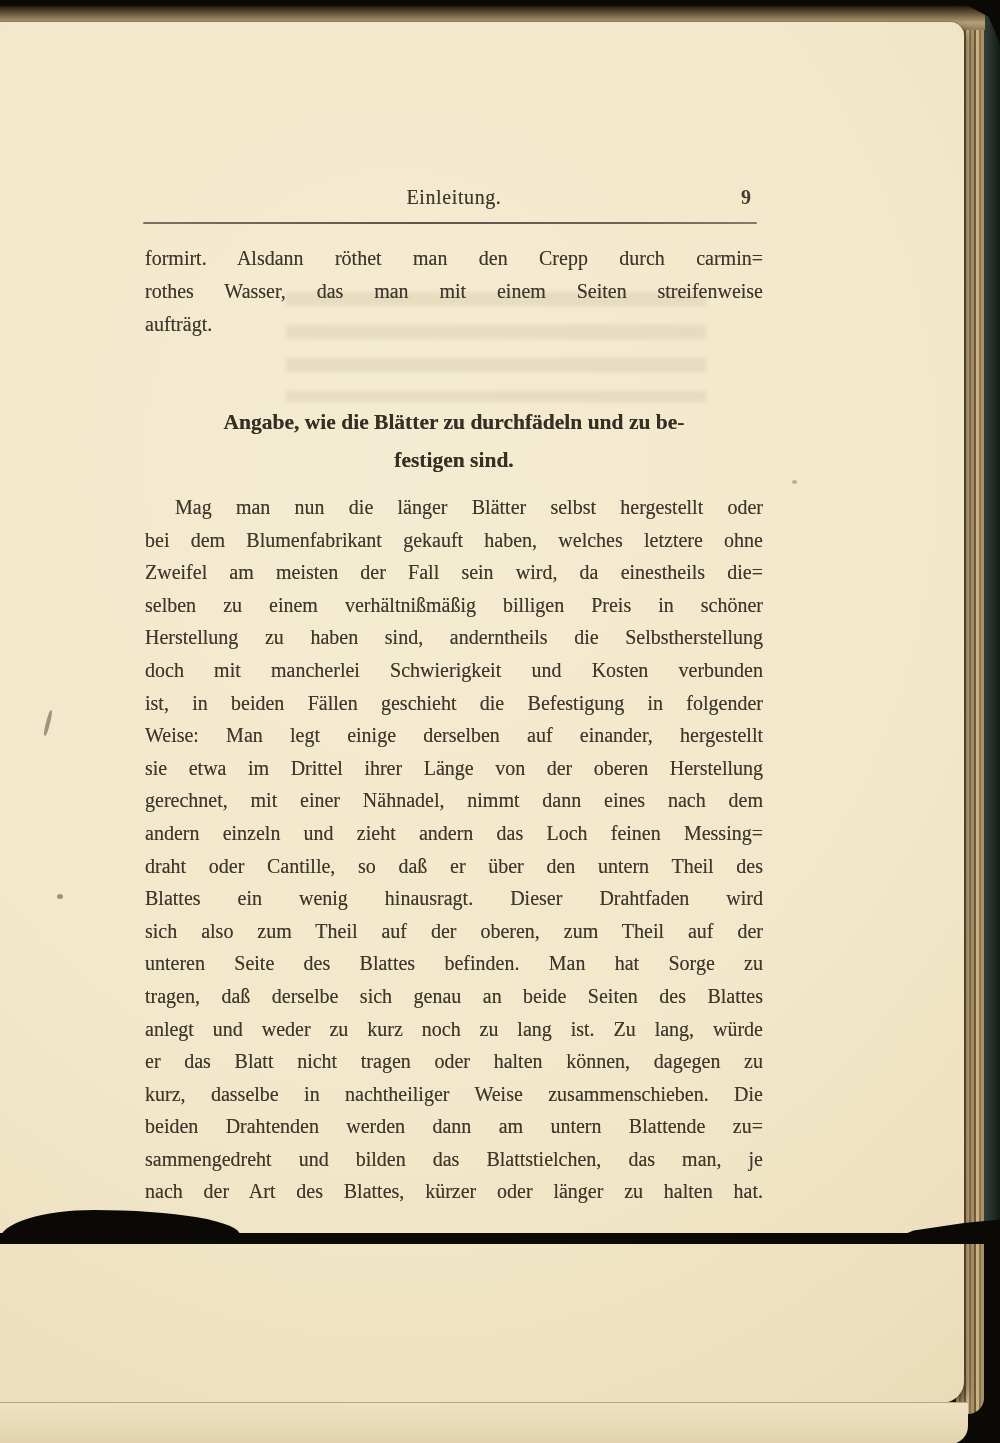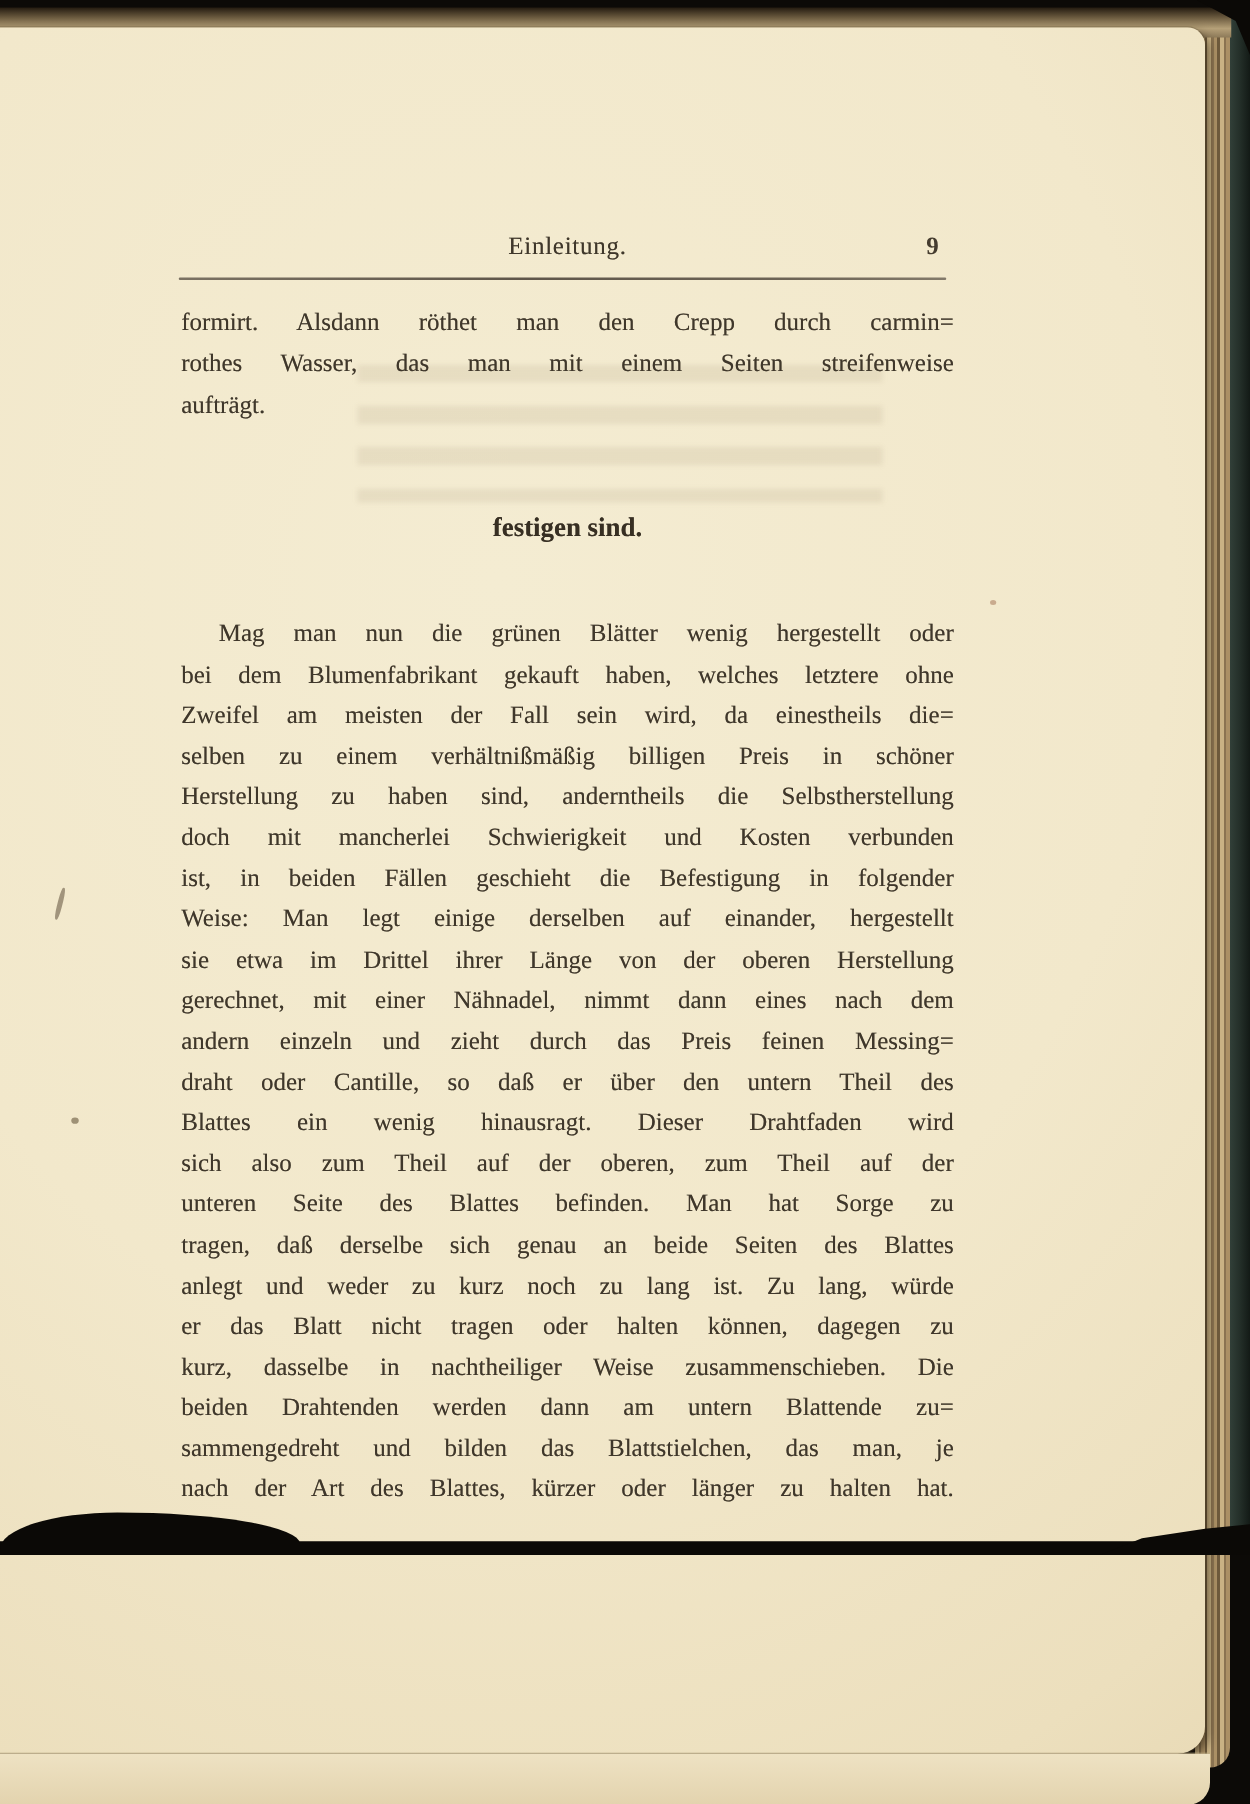--- a/index.html
+++ b/index.html
@@ -143,35 +143,36 @@
 
     <div class="rule"></div>
 
     <div class="para1 textline">
         <div class="line">formirt. Alsdann röthet man den Crepp durch carmin=</div>
         <div class="line">rothes Wasser, das man mit einem Seiten streifenweise</div>
         <div class="line">aufträgt.</div>
       </div>
 
     <div class="heading">
+        <div class="heading-line">Angabe, wie die Blätter zu durchfädeln und zu be-</div>
         <div class="heading-line">festigen sind.</div>
       </div>
 
     <div class="para2 textline">
-        <div class="line">Mag man nun die grünen Blätter wenig hergestellt oder</div>
+        <div class="line">Mag man nun die länger Blätter selbst hergestellt oder</div>
         <div class="line">bei dem Blumenfabrikant gekauft haben, welches letztere ohne</div>
         <div class="line">Zweifel am meisten der Fall sein wird, da einestheils die=</div>
         <div class="line">selben zu einem verhältnißmäßig billigen Preis in schöner</div>
         <div class="line">Herstellung zu haben sind, anderntheils die Selbstherstellung</div>
         <div class="line">doch mit mancherlei Schwierigkeit und Kosten verbunden</div>
         <div class="line">ist, in beiden Fällen geschieht die Befestigung in folgender</div>
         <div class="line">Weise: Man legt einige derselben auf einander, hergestellt</div>
         <div class="line">sie etwa im Drittel ihrer Länge von der oberen Herstellung</div>
         <div class="line">gerechnet, mit einer Nähnadel, nimmt dann eines nach dem</div>
-        <div class="line">andern einzeln und zieht durch das Preis feinen Messing=</div>
+        <div class="line">andern einzeln und zieht andern das Loch feinen Messing=</div>
         <div class="line">draht oder Cantille, so daß er über den untern Theil des</div>
         <div class="line">Blattes ein wenig hinausragt. Dieser Drahtfaden wird</div>
         <div class="line">sich also zum Theil auf der oberen, zum Theil auf der</div>
         <div class="line">unteren Seite des Blattes befinden. Man hat Sorge zu</div>
         <div class="line">tragen, daß derselbe sich genau an beide Seiten des Blattes</div>
         <div class="line">anlegt und weder zu kurz noch zu lang ist. Zu lang, würde</div>
         <div class="line">er das Blatt nicht tragen oder halten können, dagegen zu</div>
         <div class="line">kurz, dasselbe in nachtheiliger Weise zusammenschieben. Die</div>
         <div class="line">beiden Drahtenden werden dann am untern Blattende zu=</div>
         <div class="line">sammengedreht und bilden das Blattstielchen, das man, je</div>

